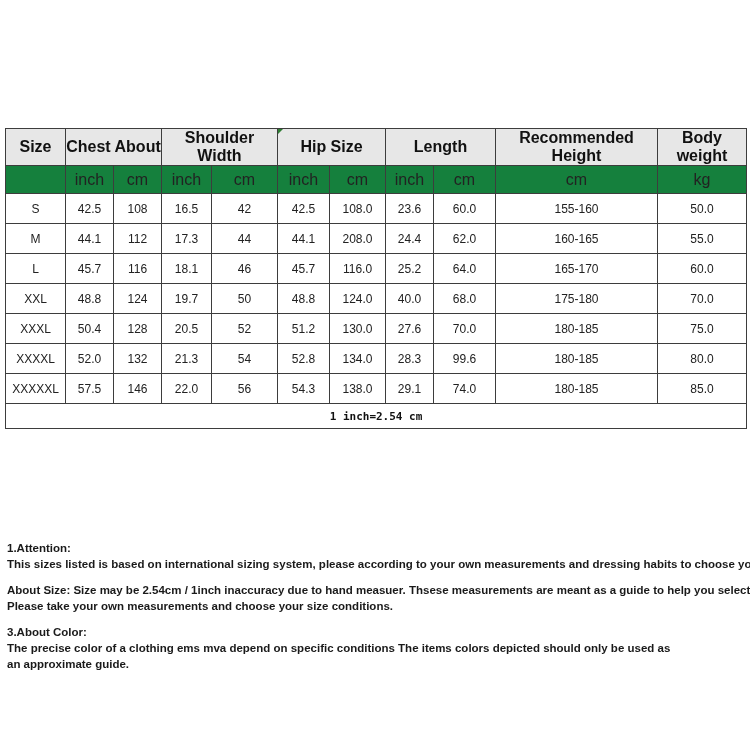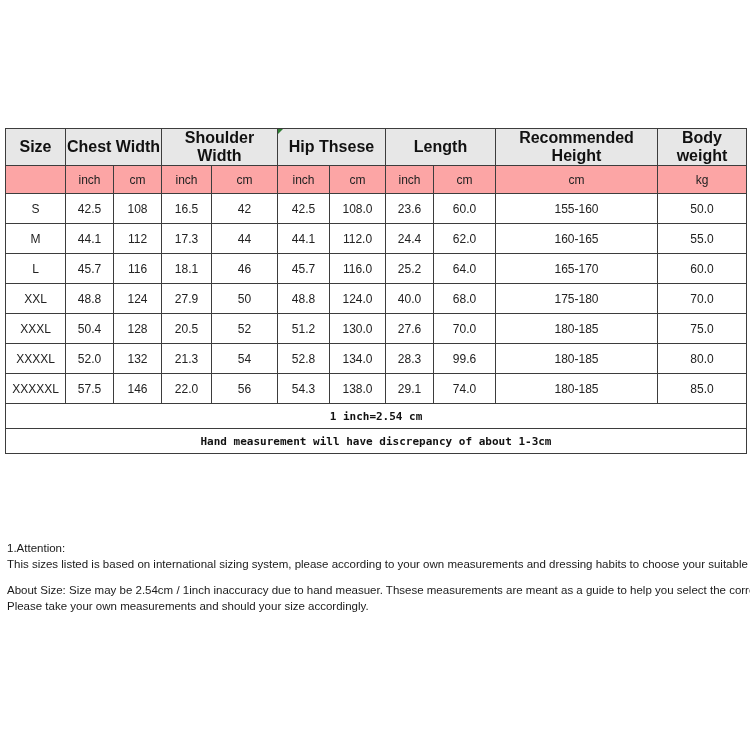--- a/index.html
+++ b/index.html
@@ -32,22 +32,22 @@
   tr.header-row { height: 36px; }
   tr.header-row th {
     background: #e7e7e7;
     font-size: 16px;
     font-weight: bold;
     color: #111111;
     margin-left: 27px;
   }
   tr.unit-row { height: 28px; }
   tr.unit-row td {
-    background: #fca5a5;
-    font-size: 12px;
+    background: #15803d;
+    font-size: 16px;
     color: #222222;
   }
   tr.data-row { height: 30px; }
   tr.data-row td {
     background: #ffffff;
     font-size: 12px;
     color: #222222;
   }
   tr.note-row { height: 25px; }
   tr.note-row td {
@@ -70,20 +70,21 @@
 
   
   .notes-block {
     position: absolute;
     top: 540px;
     left: 7px;
     width: 740px;
     font-size: 11.5px;
     line-height: 16px;
     color: #1a1a1a;
+    font-weight: bold;
   }
   .notes-section { margin-bottom: 10px; }
   .notes-section .line { white-space: nowrap; }
 </style>
 </head>
 <body>
 
 <table class="size-table">
   <colgroup>
     <col style="width:60px">
@@ -95,23 +96,23 @@
     <col style="width:56px">
       <col style="width:48px">
       <col style="width:62px">
     <col style="width:162px">
       <col style="width:89px">
   </colgroup>
 
   <tbody>
       <tr class="header-row">
     <th>Size</th>
-    <th colspan="2">Chest Width</th>
+    <th colspan="2">Chest About</th>
     <th colspan="2">Shoulder Width</th>
-    <th colspan="2" class="has-marker"><span class="corner-marker"></span><span>Hip Thsese</span></th>
+    <th colspan="2" class="has-marker"><span class="corner-marker"></span><span>Hip Size</span></th>
     <th colspan="2">Length</th>
     <th>Recommended Height</th>
     <th>Body weight</th>
   </tr>
 
   <tr class="unit-row">
     <td></td>
     <td>inch</td>
     <td>cm</td>
     <td>inch</td>
@@ -137,21 +138,21 @@
     <td>155-160</td>
     <td>50.0</td>
   </tr>
   <tr class="data-row">
     <td>M</td>
     <td>44.1</td>
     <td>112</td>
     <td>17.3</td>
     <td>44</td>
     <td>44.1</td>
-    <td>112.0</td>
+    <td>208.0</td>
     <td>24.4</td>
     <td>62.0</td>
     <td>160-165</td>
     <td>55.0</td>
   </tr>
   <tr class="data-row">
     <td>L</td>
     <td>45.7</td>
     <td>116</td>
     <td>18.1</td>
@@ -160,21 +161,21 @@
     <td>116.0</td>
     <td>25.2</td>
     <td>64.0</td>
     <td>165-170</td>
     <td>60.0</td>
   </tr>
   <tr class="data-row">
     <td>XXL</td>
     <td>48.8</td>
     <td>124</td>
-    <td>27.9</td>
+    <td>19.7</td>
     <td>50</td>
     <td>48.8</td>
     <td>124.0</td>
     <td>40.0</td>
     <td>68.0</td>
     <td>175-180</td>
     <td>70.0</td>
   </tr>
   <tr class="data-row">
     <td>XXXL</td>
@@ -212,28 +213,30 @@
     <td>138.0</td>
     <td>29.1</td>
     <td>74.0</td>
     <td>180-185</td>
     <td>85.0</td>
   </tr>
 
   <tr class="note-row">
     <td colspan="11">1 inch=2.54 cm</td>
   </tr>
-  <tr class="note-row">
-    <td colspan="11">Hand measurement will have discrepancy of about 1-3cm</td>
-  </tr>
 </tbody>
   </table>
 
 <div class="notes-block">
   <div class="notes-section">
     <div class="line">1.Attention:</div>
     <div class="line">This sizes listed is based on international sizing system, please according to your own measurements and dressing habits to choose your suitable size.</div>
   </div>
   <div class="notes-section">
     <div class="line">About Size: Size may be 2.54cm / 1inch inaccuracy due to hand measuer. Thsese measurements are meant as a guide to help you select the correct size.</div>
-    <div class="line">Please take your own measurements and should your size accordingly.</div>
+    <div class="line">Please take your own measurements and choose your size conditions.</div>
+  </div>
+  <div class="notes-section">
+    <div class="line">3.About Color:</div>
+    <div class="line">The precise color of a clothing ems mva depend on specific conditions The items colors depicted should only be used as</div>
+    <div class="line">an approximate guide.</div>
   </div>
 </div>
 
 </body></html>

